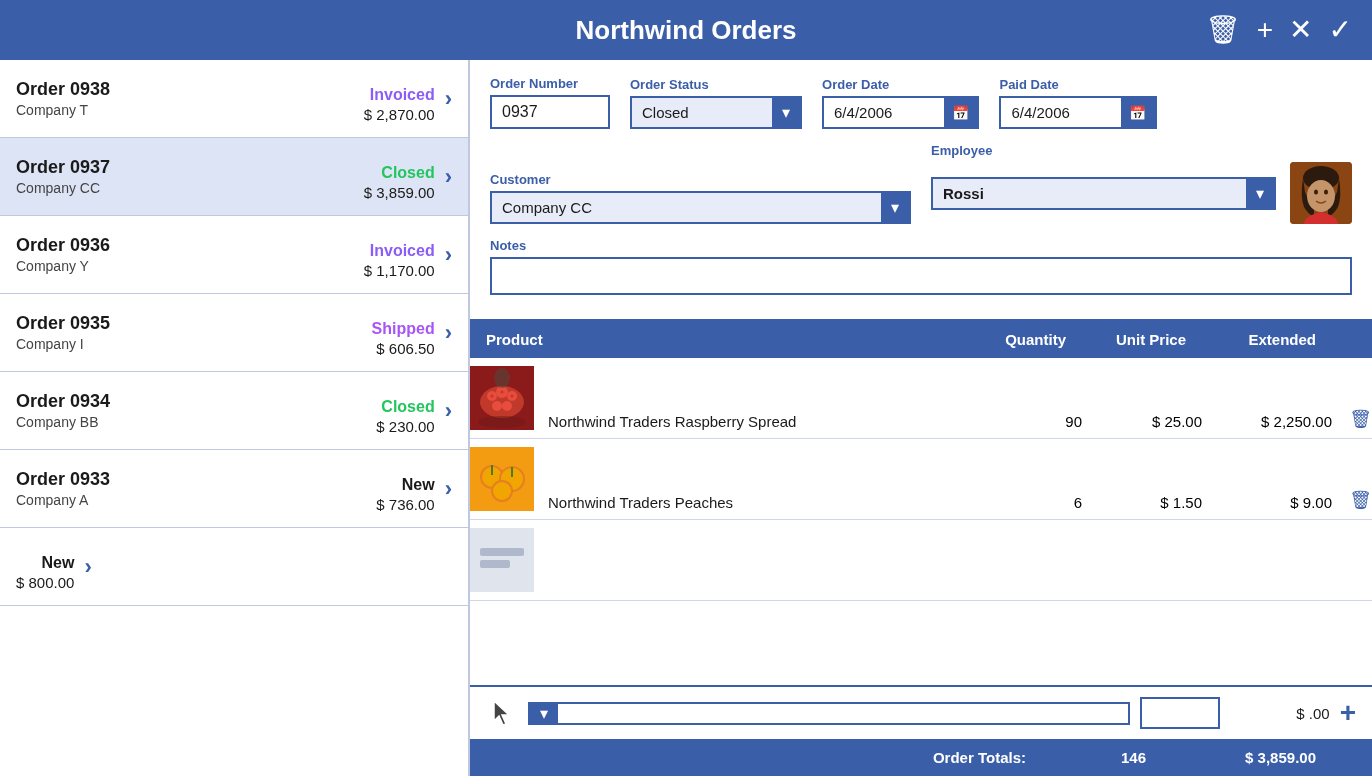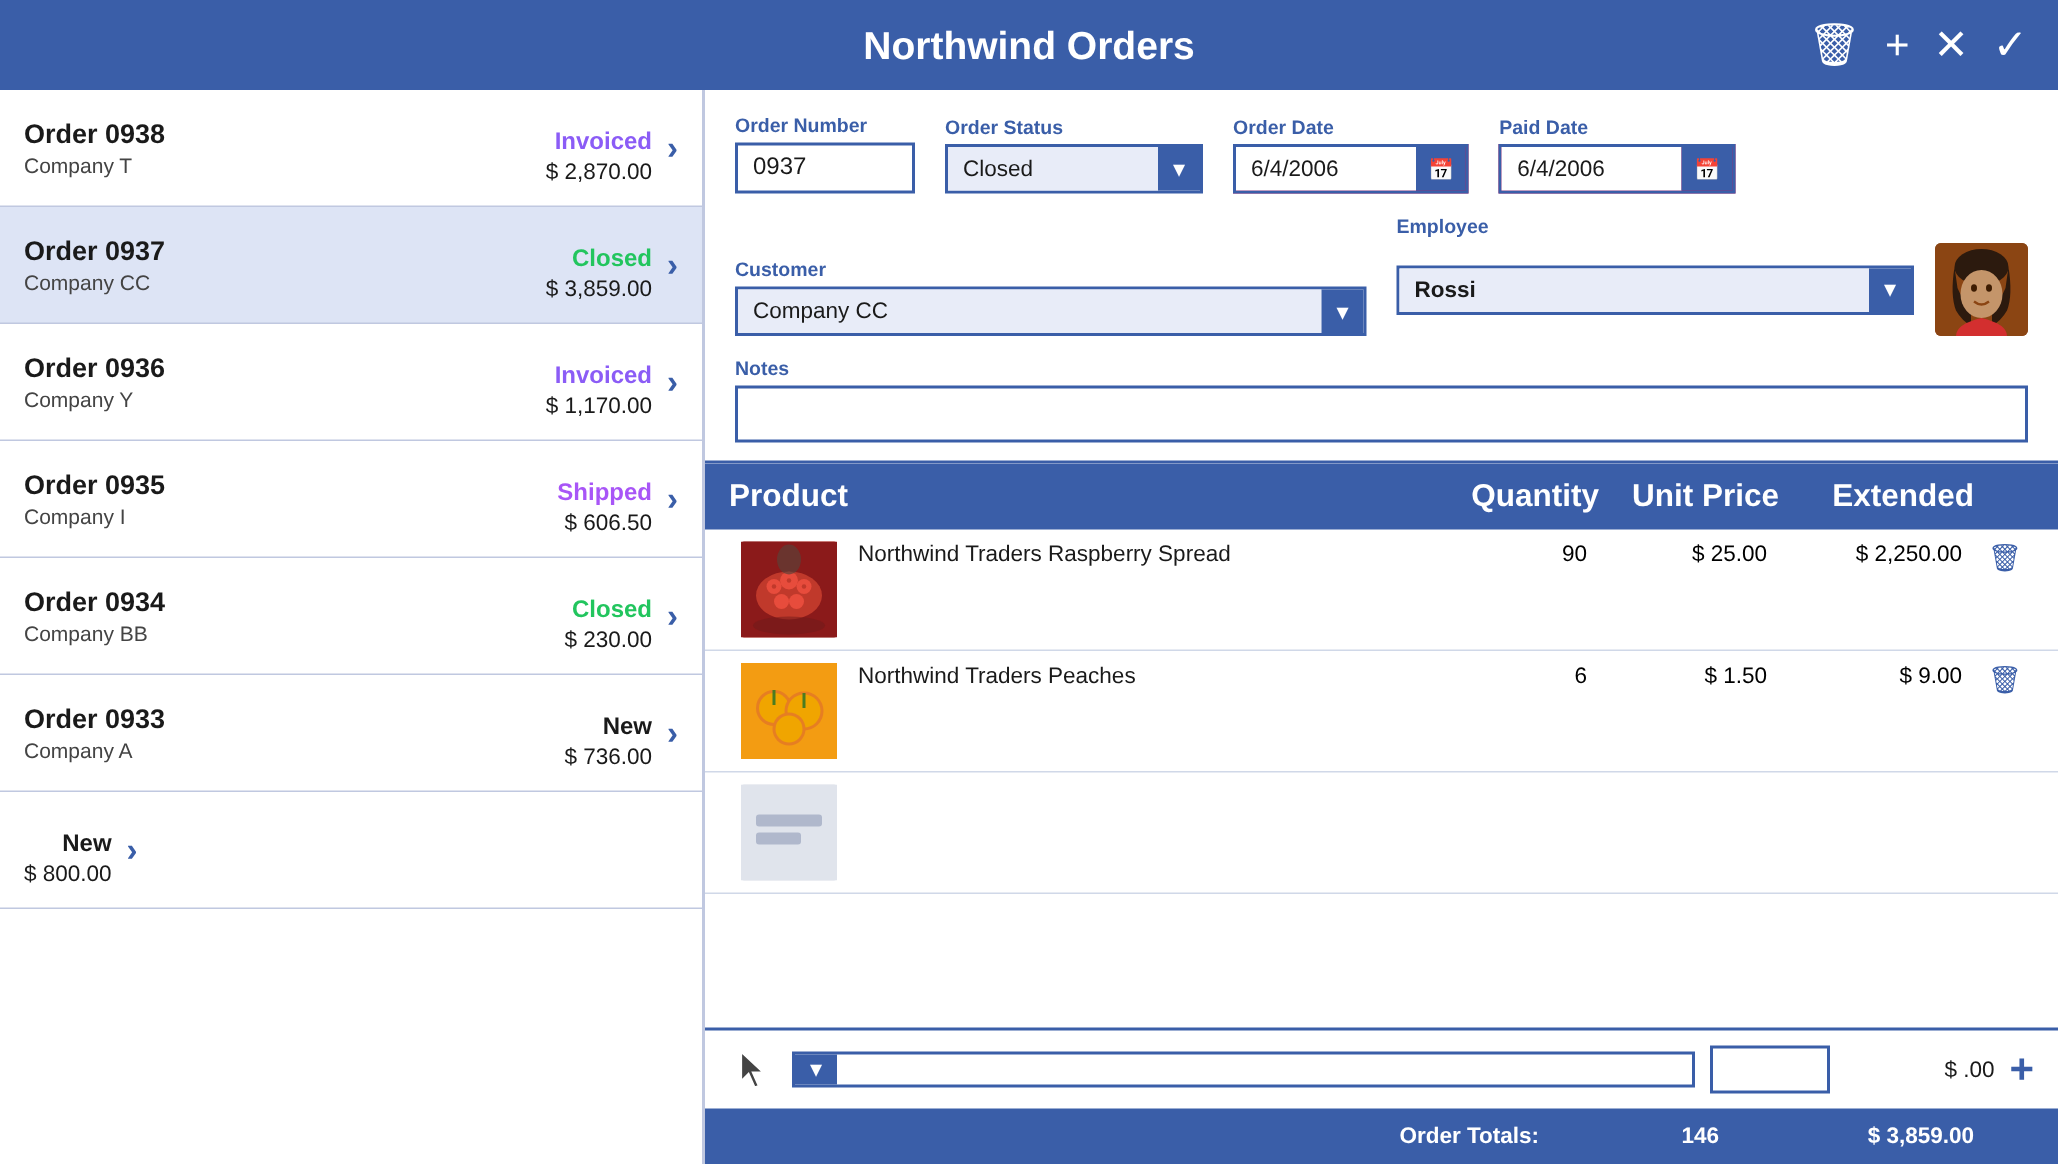--- a/index.html
+++ b/index.html
@@ -199,38 +199,38 @@
       display: flex;
       flex-direction: column;
       overflow: hidden;
     }
     .table-header {
       background: #3a5ea8;
       color: white;
       display: flex;
       align-items: center;
       padding: 10px 16px;
-      font-size: 21px;
+      font-size: 15px;
       font-weight: bold;
       flex-shrink: 0;
     }
     .col-product { flex: 1; }
     .col-quantity { width: 100px; text-align: right; }
     .col-unit-price { width: 120px; text-align: right; }
     .col-extended { width: 130px; text-align: right; }
     .col-action { width: 40px; }
 
     .table-body {
       flex: 1;
       overflow-y: auto;
     }
     .table-row {
       display: flex;
-      align-items: flex-start;
-      padding: 8px 24px;
+      align-items: flex-end;
+      padding: 8px 0;
       border-bottom: 1px solid #d0d8e8;
       min-height: 70px;
     }
     .product-thumb {
       width: 64px;
       height: 64px;
       object-fit: cover;
       margin-right: 14px;
       flex-shrink: 0;
       border-radius: 2px;
@@ -527,21 +527,21 @@
                 <ellipse cx="36" cy="30" rx="2" ry="2.5" fill="#3d1c02"></ellipse>
 
                 <path d="M26 39 Q31 43 36 39" stroke="#8b4513" stroke-width="1.5" fill="none"></path>
 
                 <path d="M14 62 Q14 54 31 50 Q48 54 48 62 Z" fill="#d32f2f"></path>
               </svg>
             </div>
           </div>
         </div>
       </div>
-      <div class="form-row" style="margin-bottom:0;">
+      <div class="form-row" style="margin-bottom:12px;">
         <div class="form-group" style="flex:1;">
           <label class="form-label">Notes</label>
           <input class="notes-input" style="">
         </div>
       </div>
     </div>
 
     <div class="products-area">
 
       <div class="table-header">

